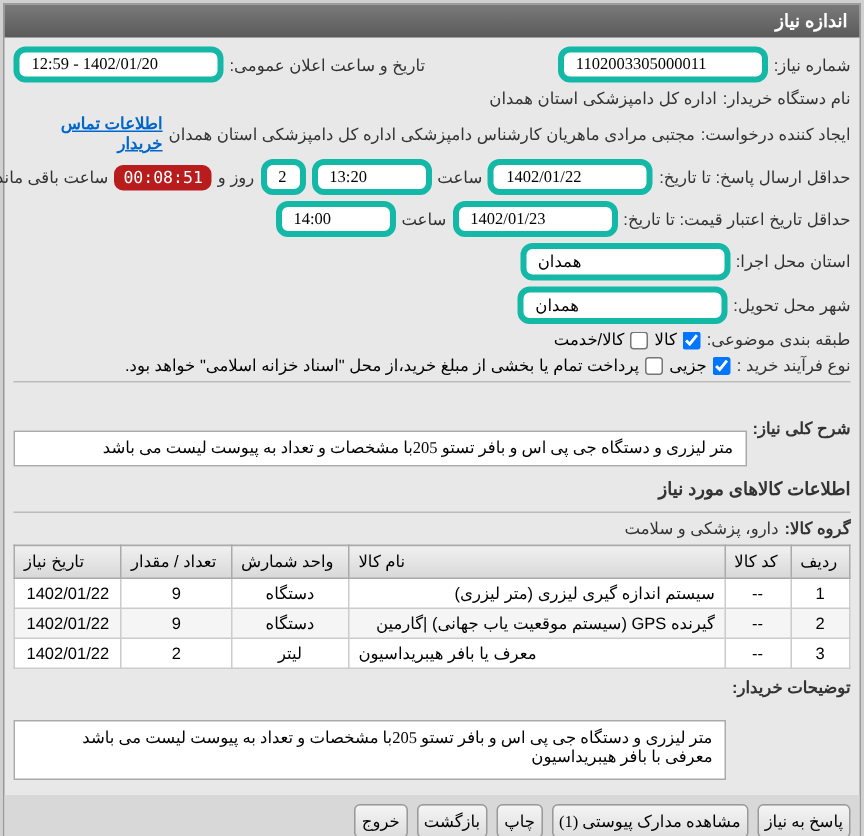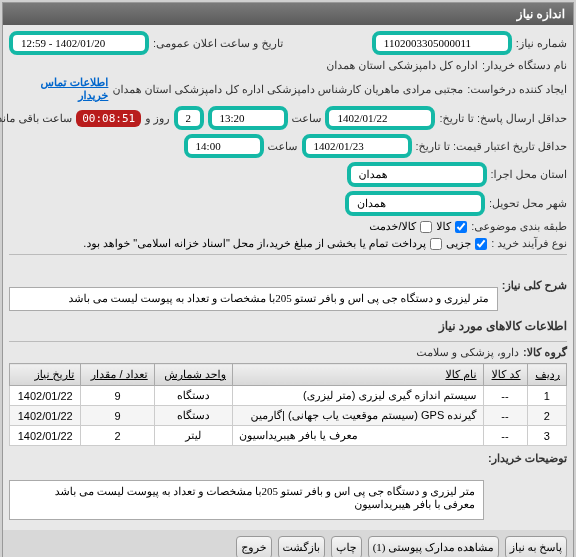--- a/index.html
+++ b/index.html
@@ -14,21 +14,21 @@
 .input-wide { min-width: 140px; }
 .input-med { min-width: 110px; }
 .cb { display: inline-flex; align-items: center; gap: 4px; }
 .cb input { width: 12px; height: 12px; }
 .link { color: #0066cc; text-decoration: underline; cursor: pointer; font-weight: bold; }
 .timer { background: #b91c1c; color: #fff; border-radius: 6px; padding: 2px 6px; font-family: monospace; font-size: 11px; }
 .spacer { flex: 1; }
 .textarea { width: 100%; background: #fff; border: 1px solid #aaa; padding: 4px 8px; font-size: 11px; font-family: Tahoma; text-align: right; min-height: 24px; margin-top: 28px; }
 .divider { height: 1px; background: #bbb; margin: 4px 0; }
 table { width: 100%; border-collapse: collapse; font-size: 11px; }
-th { background: linear-gradient(#f0f0f0, #d8d8d8); border: 1px solid #aaa; padding: 4px 6px; text-align: right; font-weight: normal; text-decoration: underline; }
+th { background: linear-gradient(#f0f0f0, #d8d8d8); border: 1px solid #aaa; padding: 4px 6px; text-align: left; font-weight: normal; }
 td { background: #fff; border: 1px solid #ccc; padding: 3px 6px; text-align: center; }
 tr.alt td { background: #f5f5f5; }
 .btn-row { display: flex; gap: 6px; justify-content: flex-start; padding: 6px; background: #d8d8d8; }
 .btn { background: linear-gradient(#f5f5f5, #ddd); border: 1px solid #999; border-radius: 4px; padding: 4px 4px; font-size: 11px; cursor: pointer; font-family: Tahoma; }
 .section-title { font-weight: bold; color: #333; padding: 4px 0; font-size: 12px; }
 </style>
 </head>
 <body>
 
 <div class="panel">

